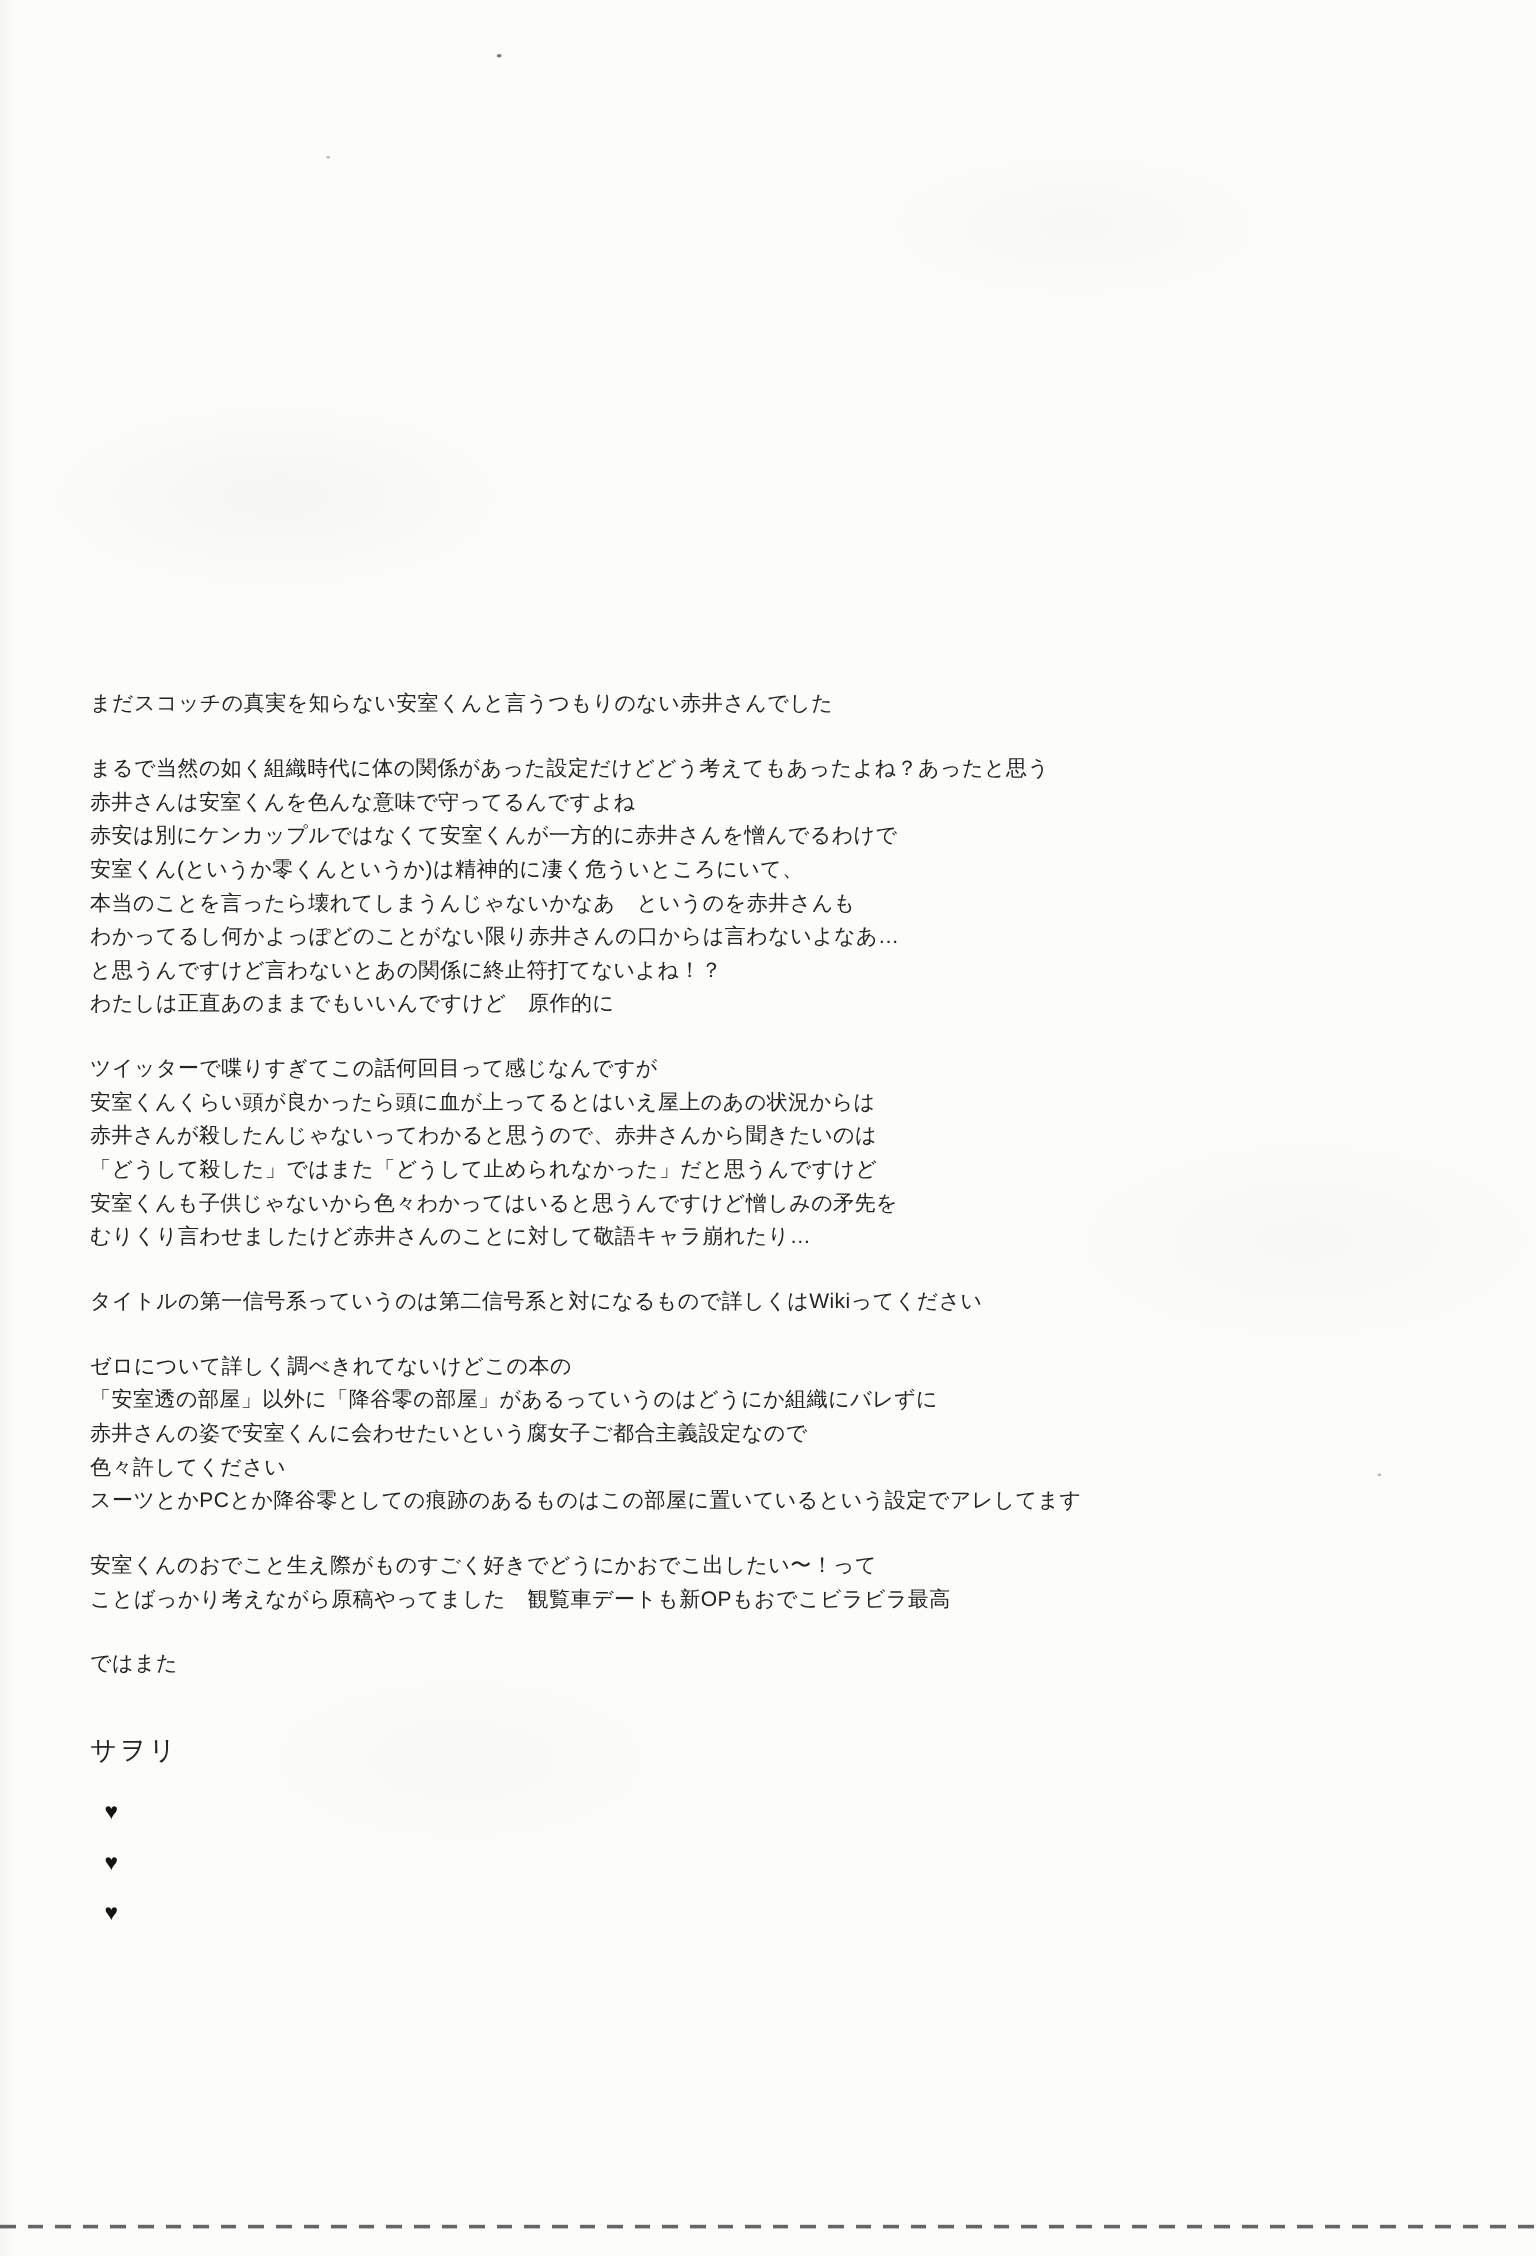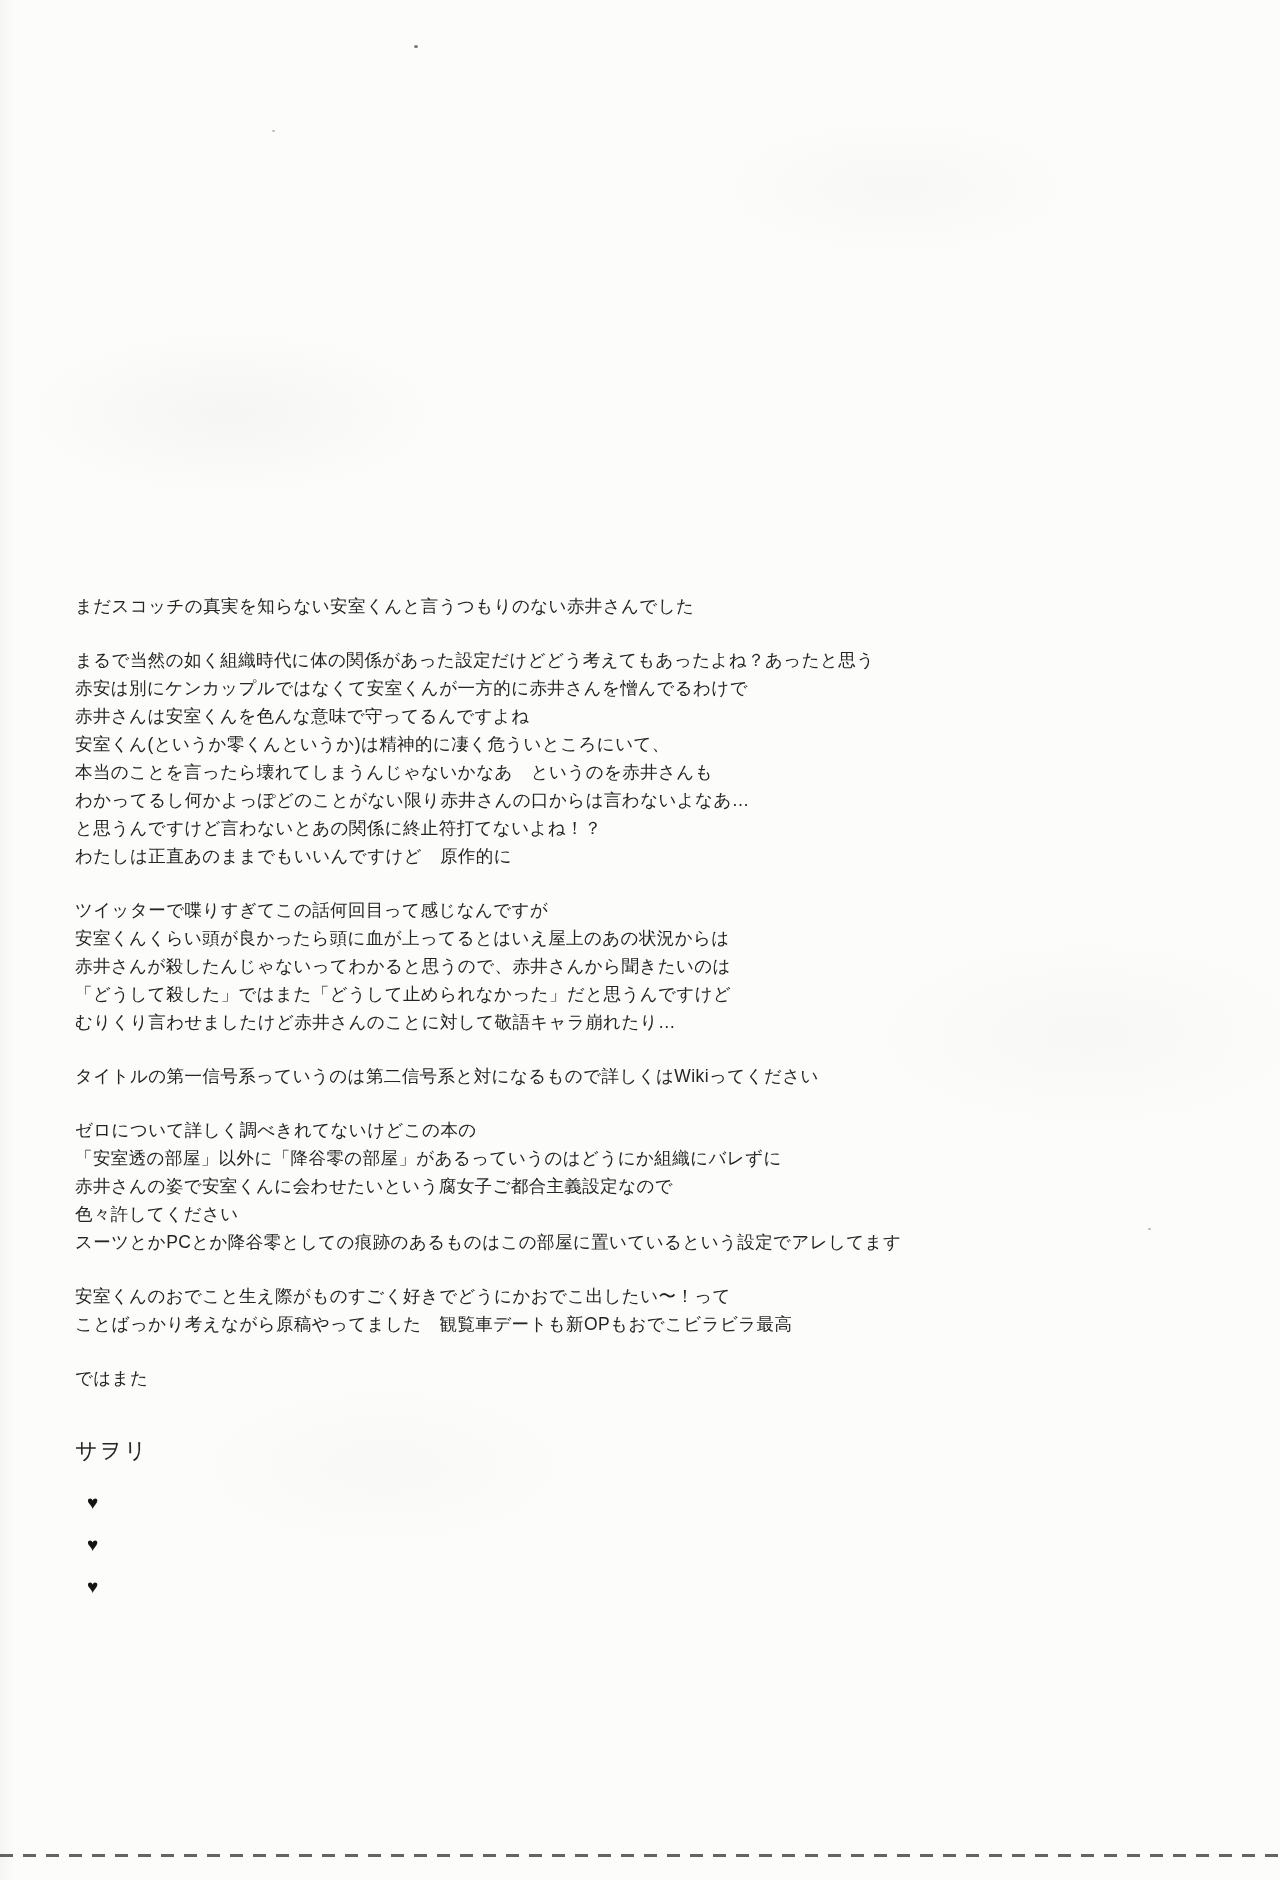--- a/index.html
+++ b/index.html
@@ -31,21 +31,21 @@
     background: #777;
     border-radius: 50%;
   }
   .speck-1 { left: 414px; top: 45px; width: 4px; height: 3px; }
   .speck-2 { left: 272px; top: 130px; width: 3px; height: 2px; background:#bbb; }
   .speck-3 { left: 1148px; top: 1228px; width: 3px; height: 2px; background:#b5b5b5; }
 
   .afterword {
     position: absolute;
     left: 75px;
-    top: 592px;
+    top: 572px;
     width: 1140px;
     color: #242424;
     font-size: 17.5px;
     letter-spacing: 0.4px;
   }
   .para {
     margin: 0 0 26px 0;
   }
   .line {
     display: block;
@@ -93,34 +93,35 @@
 <div class="scan-speck speck-3"></div>
 
 <main class="afterword">
 
   <p class="para">
     <span class="line">まだスコッチの真実を知らない安室くんと言うつもりのない赤井さんでした</span>
   </p>
 
   <p class="para">
     <span class="line">まるで当然の如く組織時代に体の関係があった設定だけどどう考えてもあったよね？あったと思う</span>
+    <span class="line">赤井さんは安室くんを色んな意味で守ってるんですよね</span>
     <span class="line">赤安は別にケンカップルではなくて安室くんが一方的に赤井さんを憎んでるわけで</span>
-    <span class="line">赤井さんは安室くんを色んな意味で守ってるんですよね</span>
     <span class="line">安室くん(というか零くんというか)は精神的に凄く危ういところにいて、</span>
     <span class="line">本当のことを言ったら壊れてしまうんじゃないかなあ　というのを赤井さんも</span>
     <span class="line">わかってるし何かよっぽどのことがない限り赤井さんの口からは言わないよなあ…</span>
     <span class="line">と思うんですけど言わないとあの関係に終止符打てないよね！？</span>
     <span class="line">わたしは正直あのままでもいいんですけど　原作的に</span>
   </p>
 
   <p class="para">
     <span class="line">ツイッターで喋りすぎてこの話何回目って感じなんですが</span>
     <span class="line">安室くんくらい頭が良かったら頭に血が上ってるとはいえ屋上のあの状況からは</span>
     <span class="line">赤井さんが殺したんじゃないってわかると思うので、赤井さんから聞きたいのは</span>
     <span class="line">「どうして殺した」ではまた「どうして止められなかった」だと思うんですけど</span>
+    <span class="line">安室くんも子供じゃないから色々わかってはいると思うんですけど憎しみの矛先を</span>
     <span class="line">むりくり言わせましたけど赤井さんのことに対して敬語キャラ崩れたり…</span>
   </p>
 
 
   <p class="para">
     <span class="line">タイトルの第一信号系っていうのは第二信号系と対になるもので詳しくはWikiってください</span>
   </p>
 
   <p class="para">
     <span class="line">ゼロについて詳しく調べきれてないけどこの本の</span>

